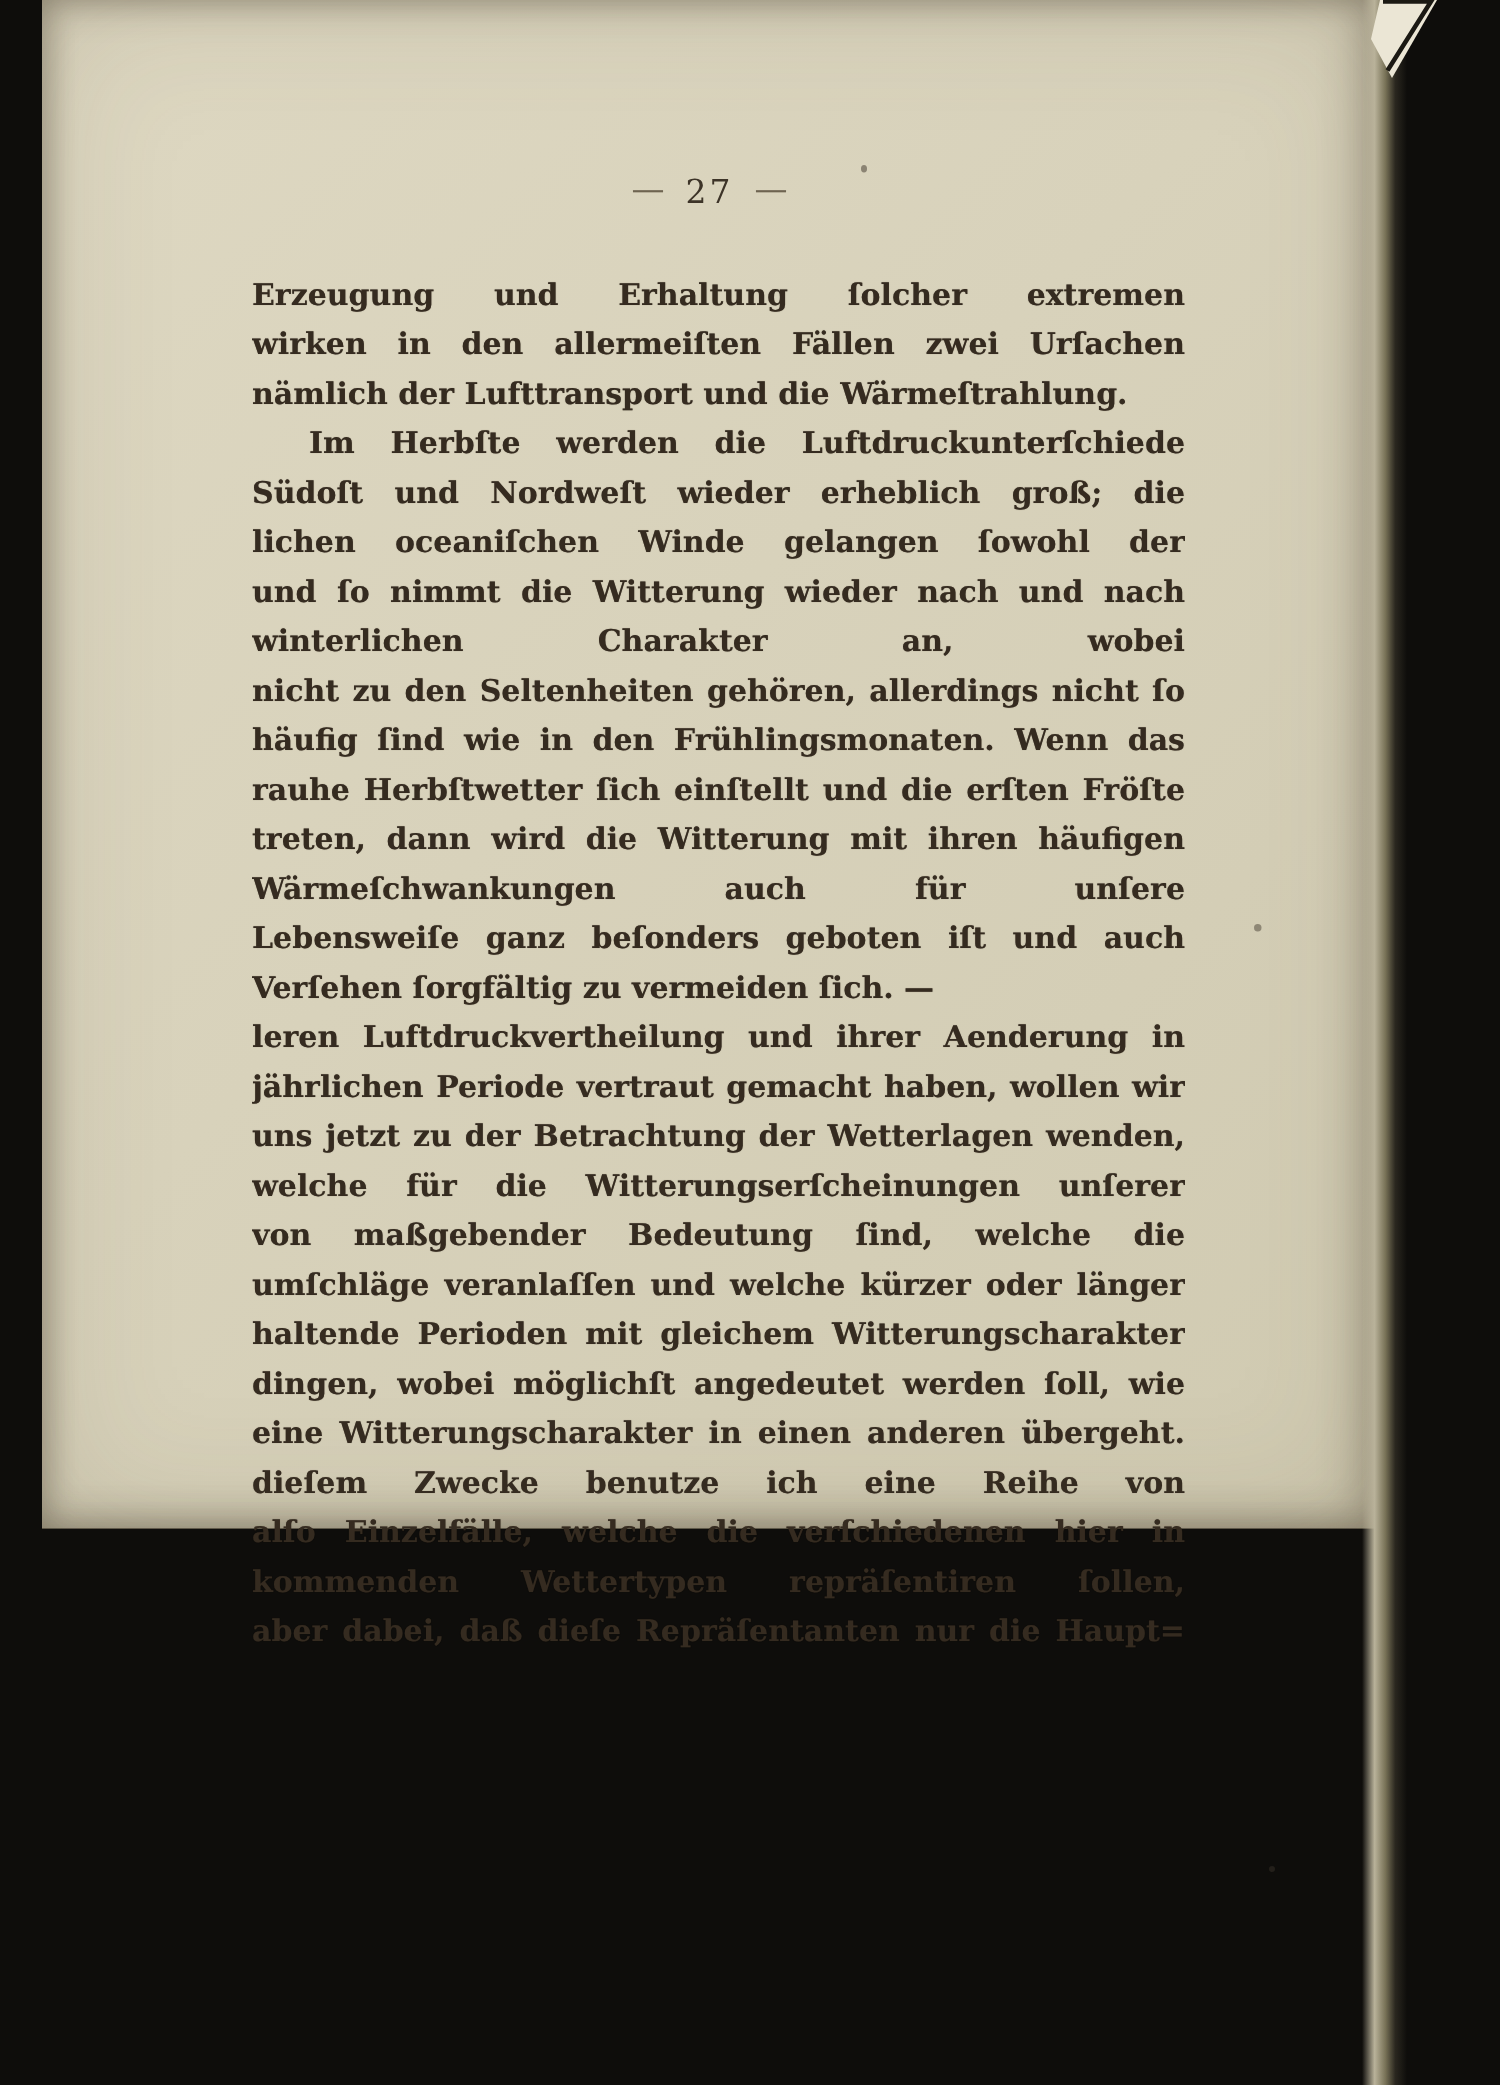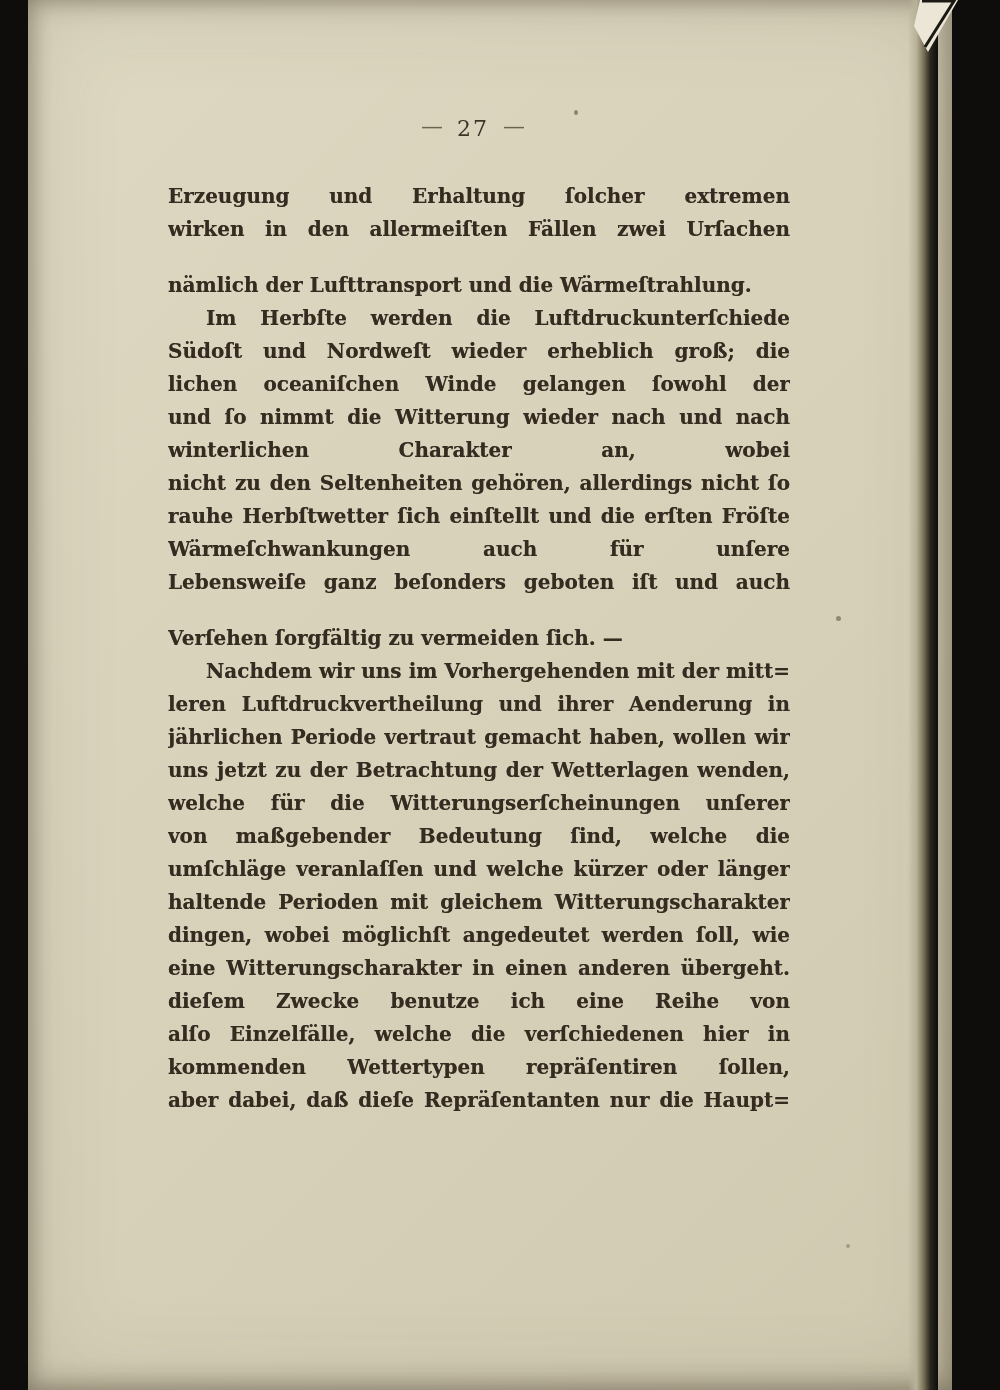--- a/index.html
+++ b/index.html
@@ -12,28 +12,27 @@
     position: relative;
     overflow: hidden;
     background: #0e0d0b;
     font-family: "DejaVu Serif", serif;
   }
   .paper {
     position: absolute;
     left: 28px;
     top: 0;
     width: 892px;
-    height: 1390px;
+    height: 1019px;
     background: linear-gradient(135deg, #ded8c2 0%, #d8d2bb 45%, #d0cab1 100%);
     box-shadow:
       inset 0 0 90px rgba(95, 85, 60, 0.18),
       inset -14px 0 28px rgba(60, 50, 35, 0.28),
       inset 7px 0 18px rgba(60, 50, 35, 0.22),
       inset 0 -10px 25px rgba(60, 50, 35, 0.12);
-    padding-left: 32px;
   }
   .page-stack {
     position: absolute;
     left: 908px;
     top: 0;
     width: 30px;
     height: 1390px;
     background: linear-gradient(90deg,
       rgba(120,112,90,0) 0%,
       #b9b29a 28%,
@@ -82,21 +81,20 @@
     text-align: justify;
     -moz-text-align-last: justify;
     text-align-last: justify;
     overflow: hidden;
     white-space: nowrap;
     white-space: normal;
   }
   .line.end {
     -moz-text-align-last: left;
     text-align-last: left;
-    margin-top: 23px;
   }
   .line.indent {
     padding-left: 38px;
   }
   .speck {
     position: absolute;
     border-radius: 50%;
     background: #4a4236;
     z-index: 2;
   }
@@ -113,25 +111,26 @@
   <div class="text-block">
       <div class="line">Erzeugung und Erhaltung ſolcher extremen Wärmezuſtände</div>
       <div class="line">wirken in den allermeiſten Fällen zwei Urſachen zuſammen,</div>
       <div class="line end">nämlich der Lufttransport und die Wärmeſtrahlung.</div>
       <div class="line indent">Im Herbſte werden die Luftdruckunterſchiede zwiſchen</div>
       <div class="line">Südoſt und Nordweſt wieder erheblich groß; die ſüdweſt=</div>
       <div class="line">lichen oceaniſchen Winde gelangen ſowohl der Häufigkeit</div>
       <div class="line">und ſo nimmt die Witterung wieder nach und nach einen</div>
       <div class="line">winterlichen Charakter an, wobei Witterungsumſchläge</div>
       <div class="line">nicht zu den Seltenheiten gehören, allerdings nicht ſo</div>
+      <div class="line">häufig ſind wie in den Frühlingsmonaten.  Wenn das</div>
       <div class="line">rauhe Herbſtwetter ſich einſtellt und die erſten Fröſte ein=</div>
+      <div class="line">treten, dann wird die Witterung mit ihren häufigen</div>
       <div class="line">Wärmeſchwankungen auch für unſere Geſundheitsverhält=</div>
       <div class="line">Lebensweiſe ganz beſonders geboten iſt und auch kleinere</div>
       <div class="line end">Verſehen ſorgfältig zu vermeiden ſich. —</div>
-      <div class="line indent">Nachdem wir uns im Vorhergehenden mit der mitt=</div>
       <div class="line">leren Luftdruckvertheilung und ihrer Aenderung in der</div>
       <div class="line">jährlichen Periode vertraut gemacht haben, wollen wir</div>
       <div class="line">uns jetzt zu der Betrachtung der Wetterlagen wenden,</div>
       <div class="line">welche für die Witterungserſcheinungen unſerer Gegenden</div>
       <div class="line">von maßgebender Bedeutung ſind, welche die Witterungs=</div>
       <div class="line">umſchläge veranlaſſen und welche kürzer oder länger an=</div>
       <div class="line">haltende Perioden mit gleichem Witterungscharakter be=</div>
       <div class="line">dingen, wobei möglichſt angedeutet werden ſoll, wie der</div>
       <div class="line">eine Witterungscharakter in einen anderen übergeht.  Zu</div>
       <div class="line">dieſem Zwecke benutze ich eine Reihe von Wetterkarten,</div>

